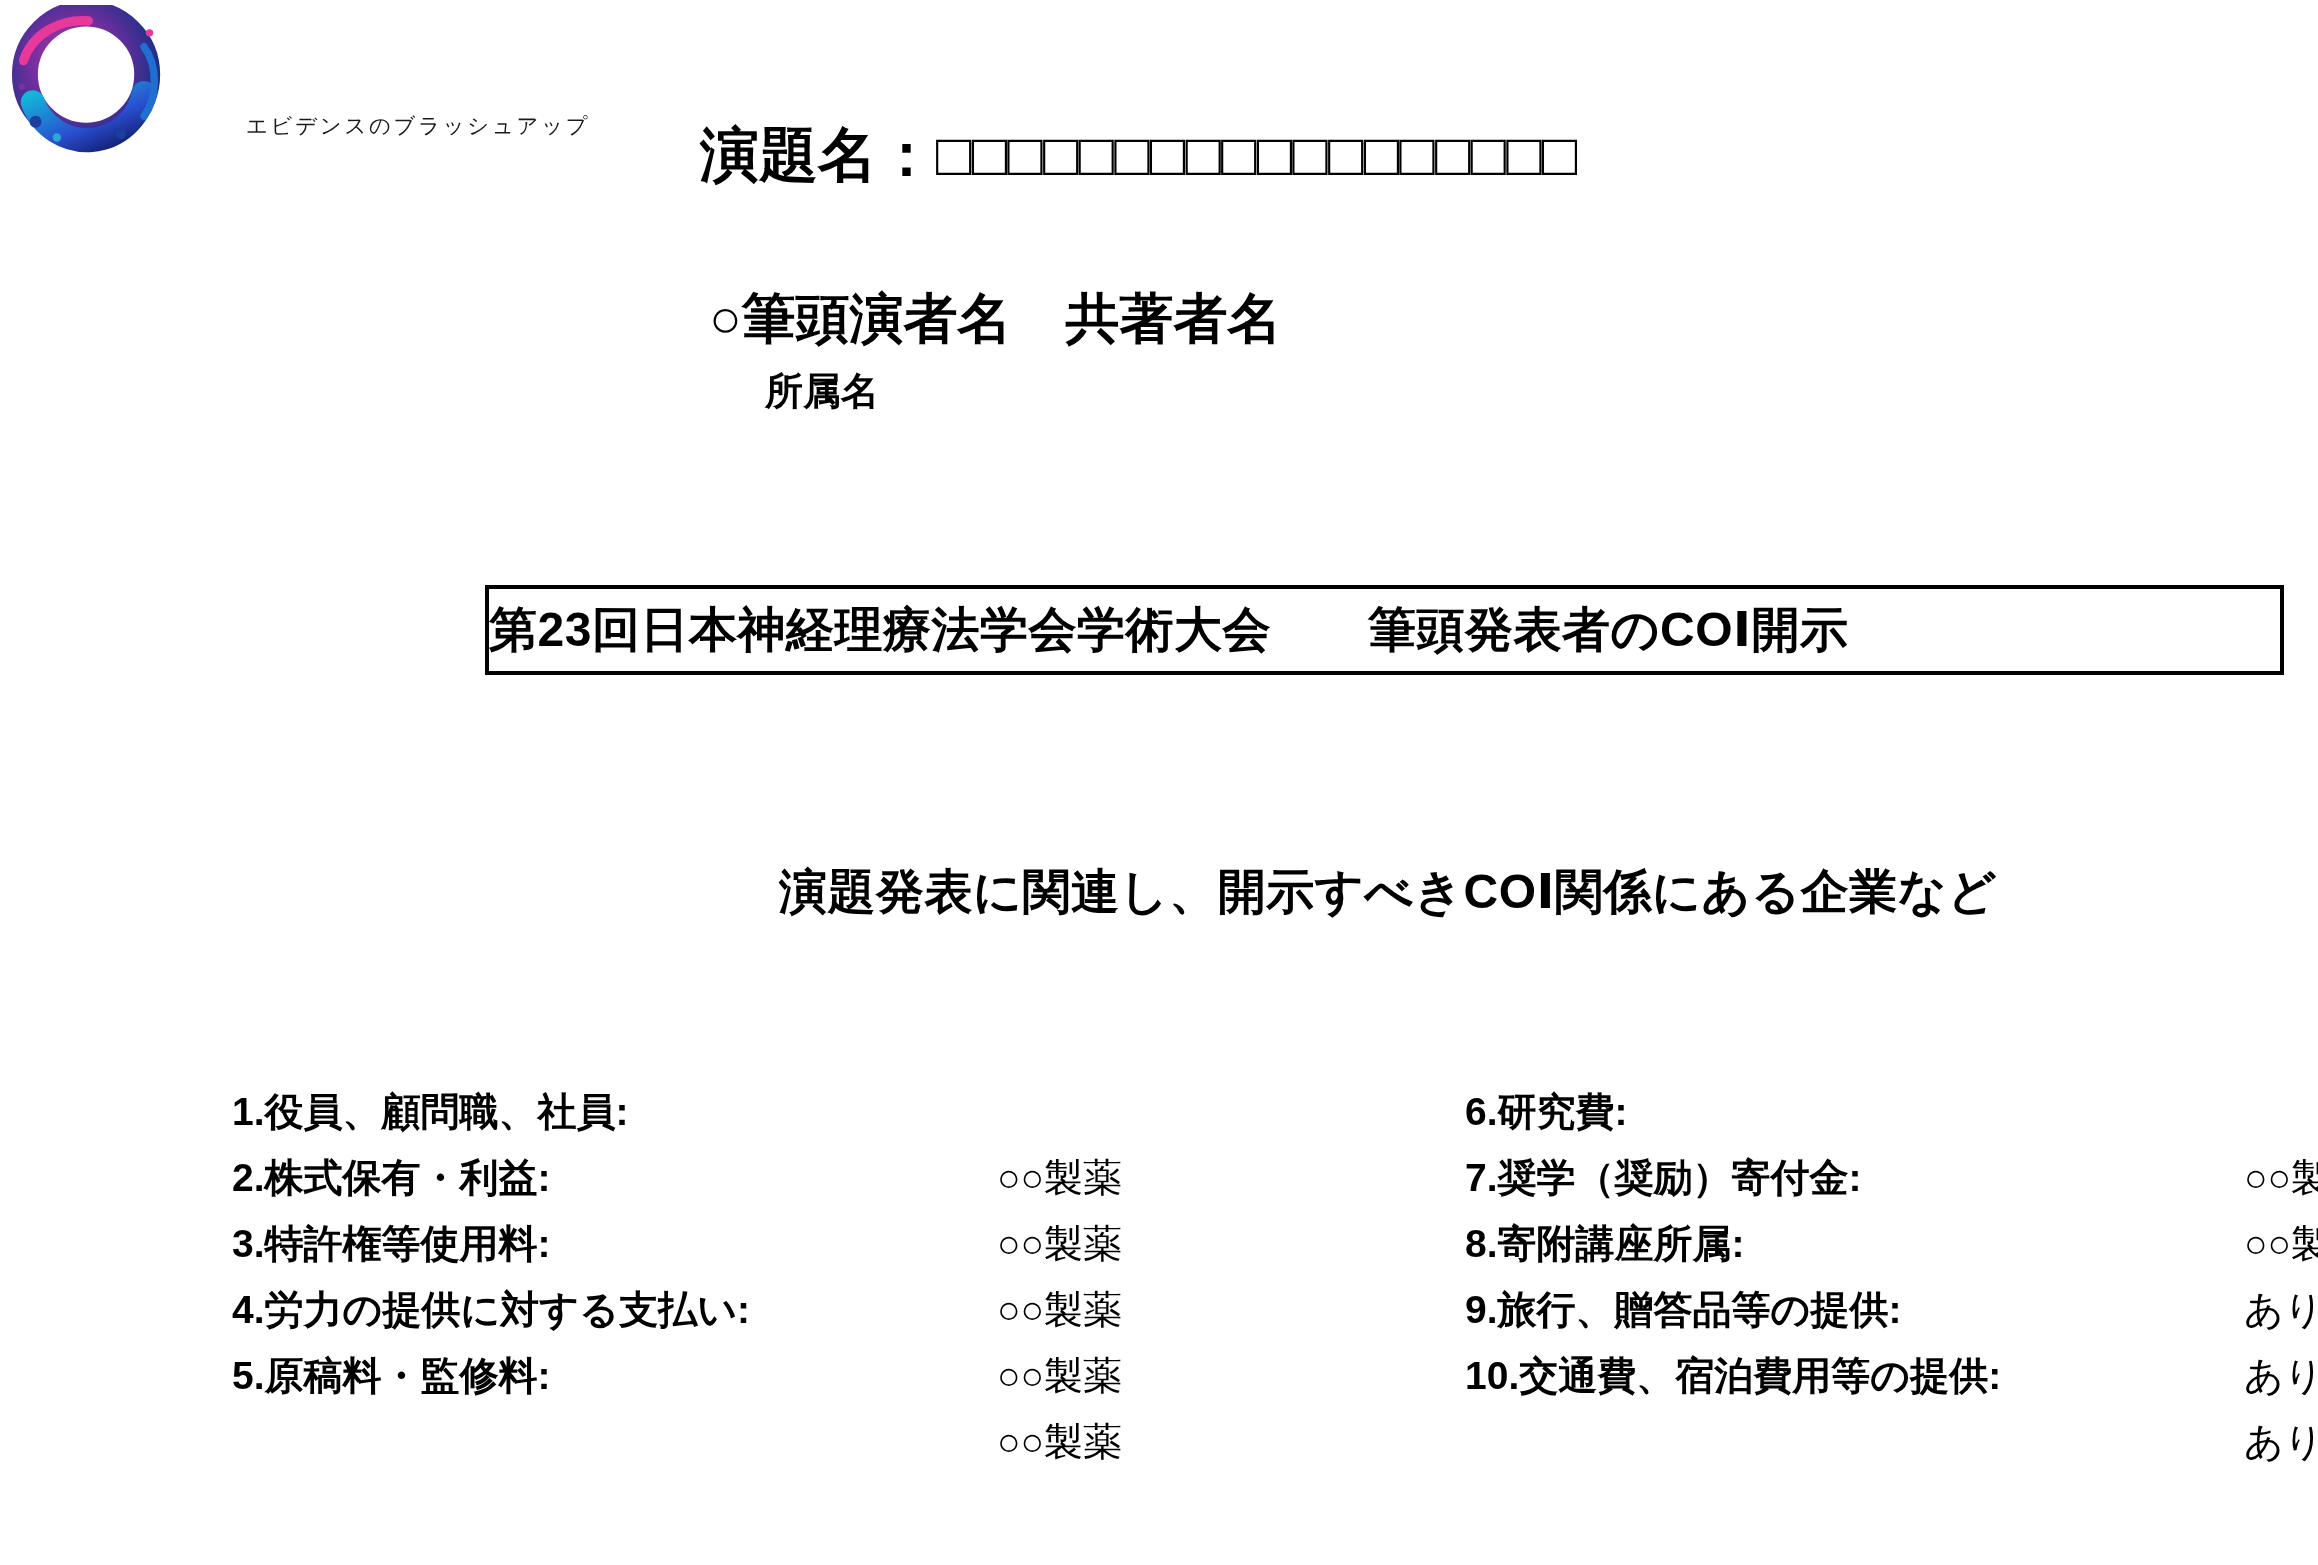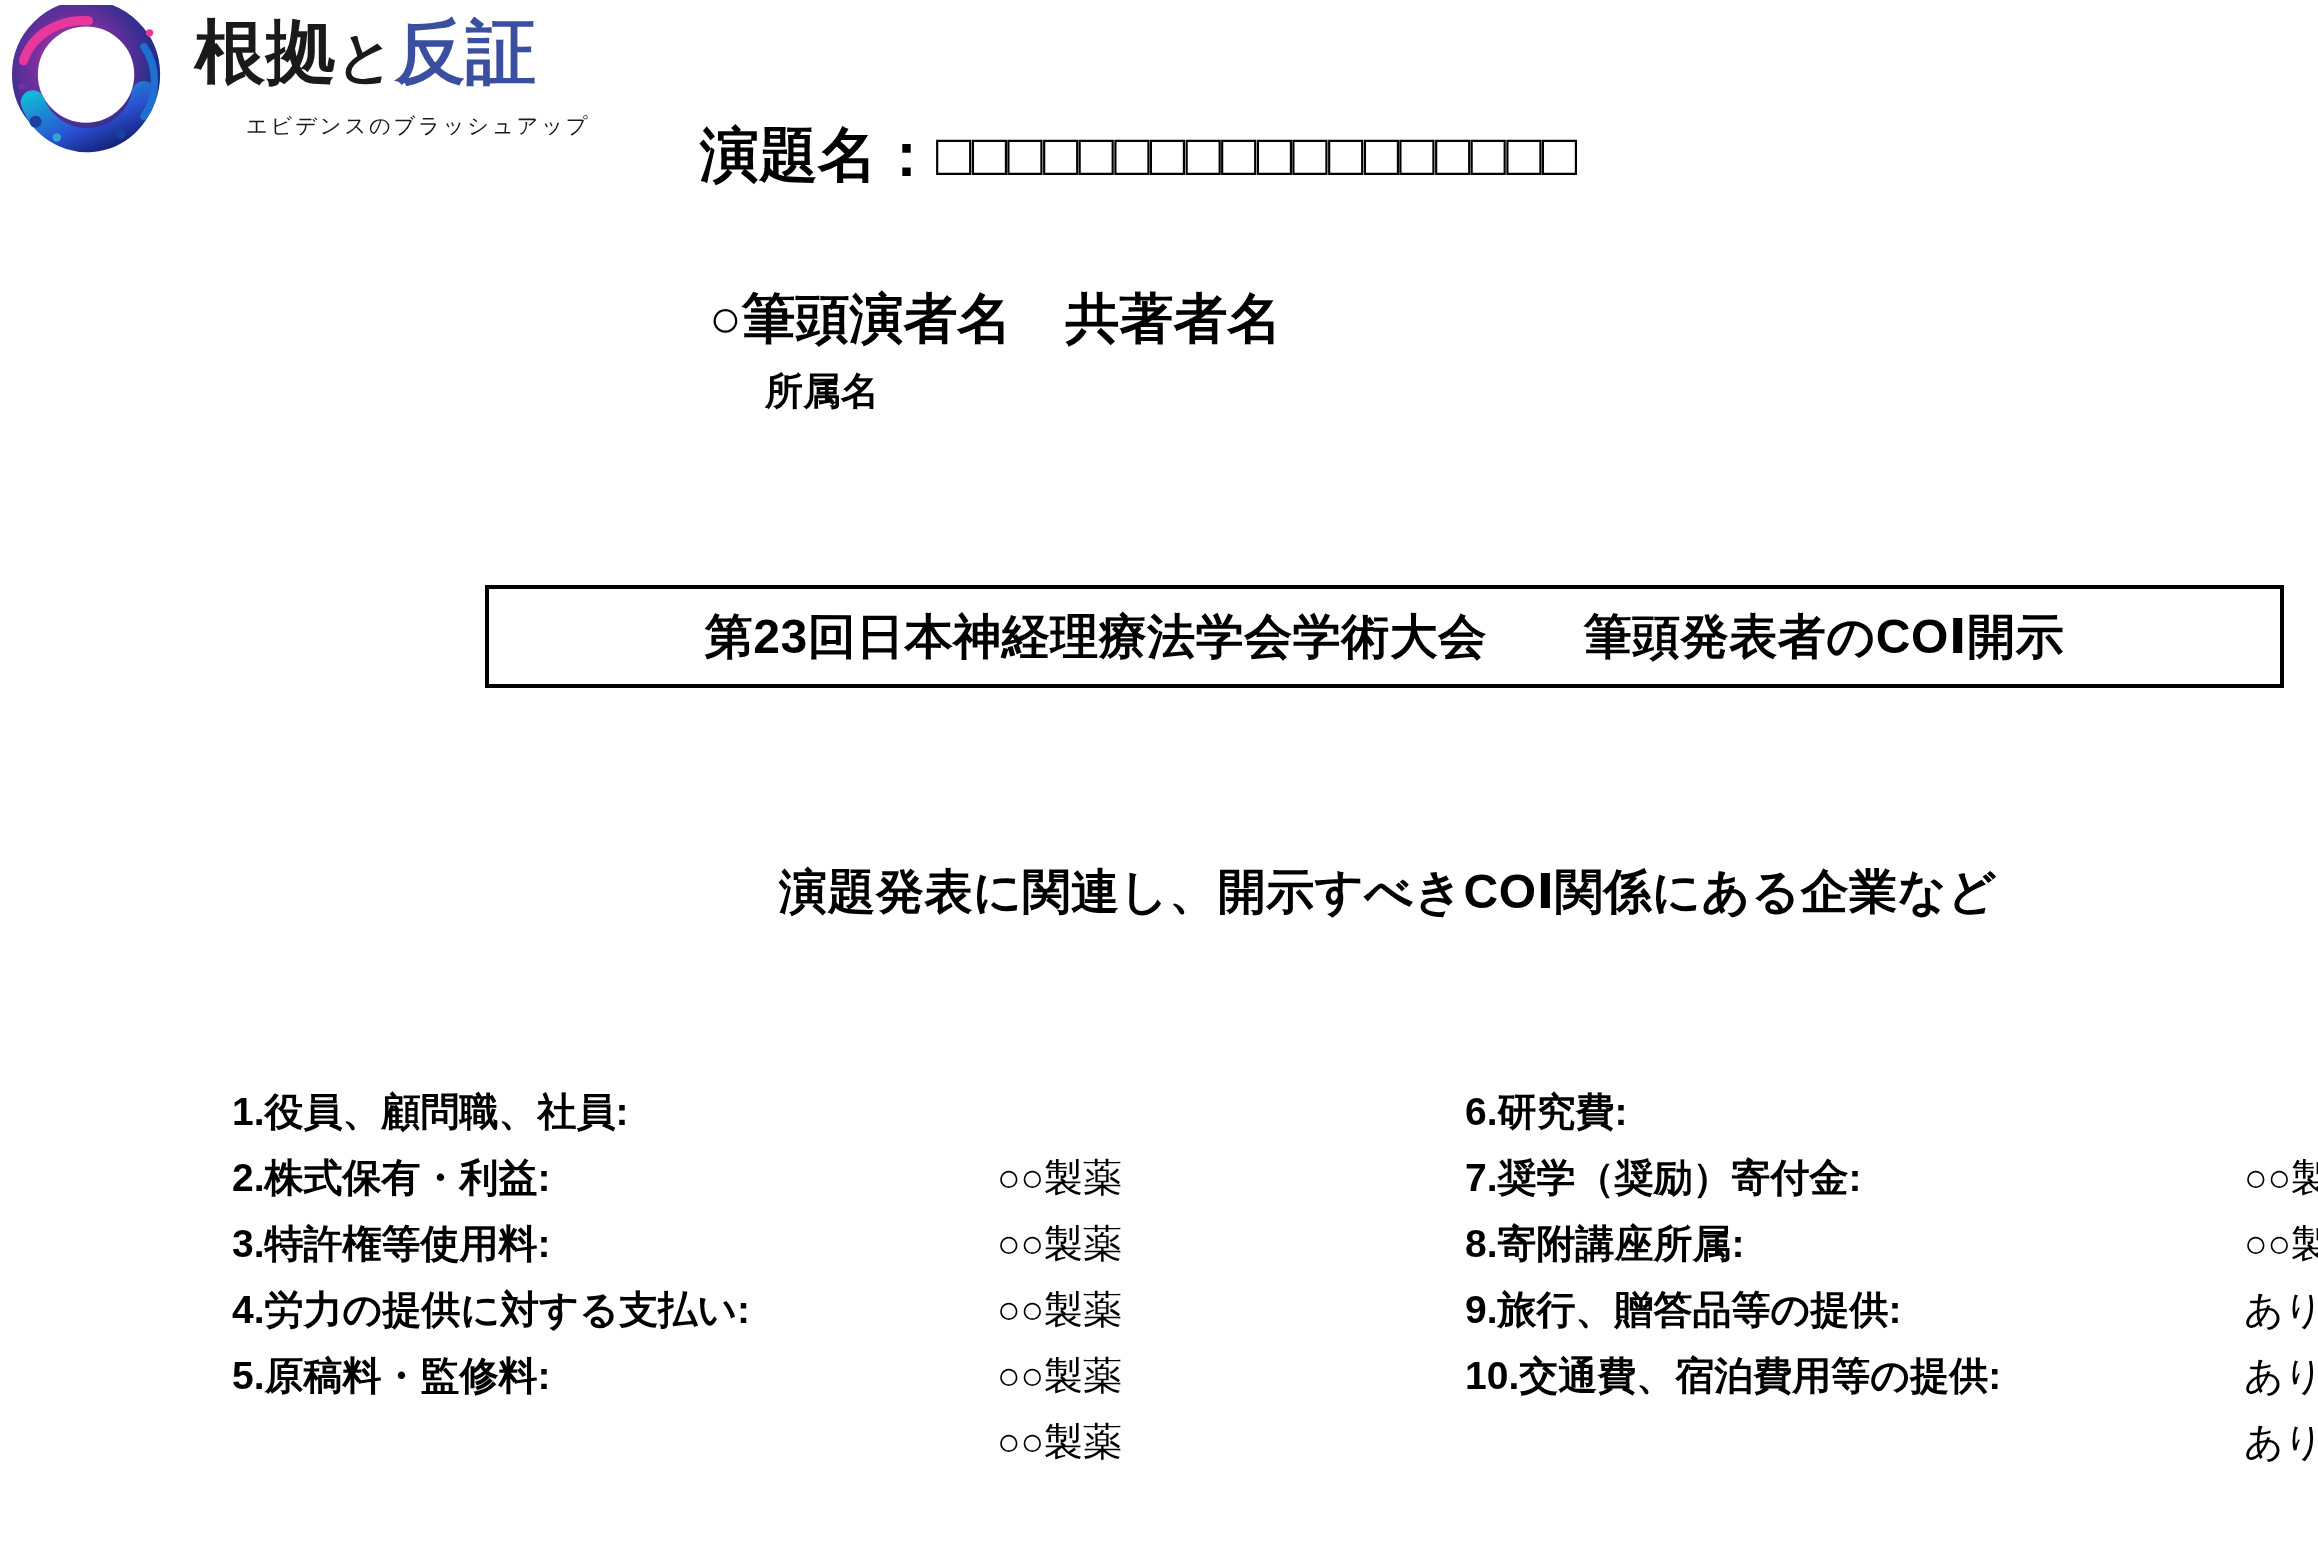--- a/index.html
+++ b/index.html
@@ -82,26 +82,26 @@
     font-weight: 700;
     white-space: nowrap;
   }
 
   
   .coi-box {
     position: absolute;
     left: 485px;
     top: 585px;
     width: 1799px;
-    height: 103px;
+    height: 90px;
     border: 4.2px solid #000000;
     box-sizing: border-box;
     display: flex;
     align-items: center;
-    justify-content: center;
+    justify-content: flex-start;
   }
   .coi-box-text {
     font-size: 48px;
     font-weight: 700;
     white-space: nowrap;
     letter-spacing: 0.5px;
   }
 
   
   .section-heading {
@@ -177,23 +177,20 @@
       <path d="M40 120 C60 60, 120 30, 180 34" fill="none" stroke="#e8389c" stroke-width="20" stroke-linecap="round"></path>
       <path d="M300 90 C330 130, 330 200, 300 240" fill="none" stroke="#1f6fd0" stroke-width="16" stroke-linecap="round"></path>
       <circle cx="66" cy="252" r="13" fill="#1b3fa0"></circle>
       <circle cx="112" cy="286" r="9" fill="#2aa8d8"></circle>
       <circle cx="250" cy="278" r="11" fill="#1b3fa0"></circle>
       <circle cx="312" cy="60" r="8" fill="#e8389c"></circle>
       <circle cx="36" cy="176" r="7" fill="#7b2fa0"></circle>
     </svg>
   </div>
 
-  <div class="logo-title">
-    <span class="k1">根拠</span><span class="k3">と</span><span class="k4">反証</span>
-  </div>
   <div class="logo-sub">エビデンスのブラッシュアップ</div>
 </div>
 
 <div class="enndai">演題名：□□□□□□□□□□□□□□□□□□</div>
 
 <div class="author-line">○筆頭演者名　共著者名</div>
 <div class="affiliation-line">所属名</div>
 
 <div class="coi-box">
   <span class="coi-box-text">第23回日本神経理療法学会学術大会　　筆頭発表者のCOⅠ開示</span>

